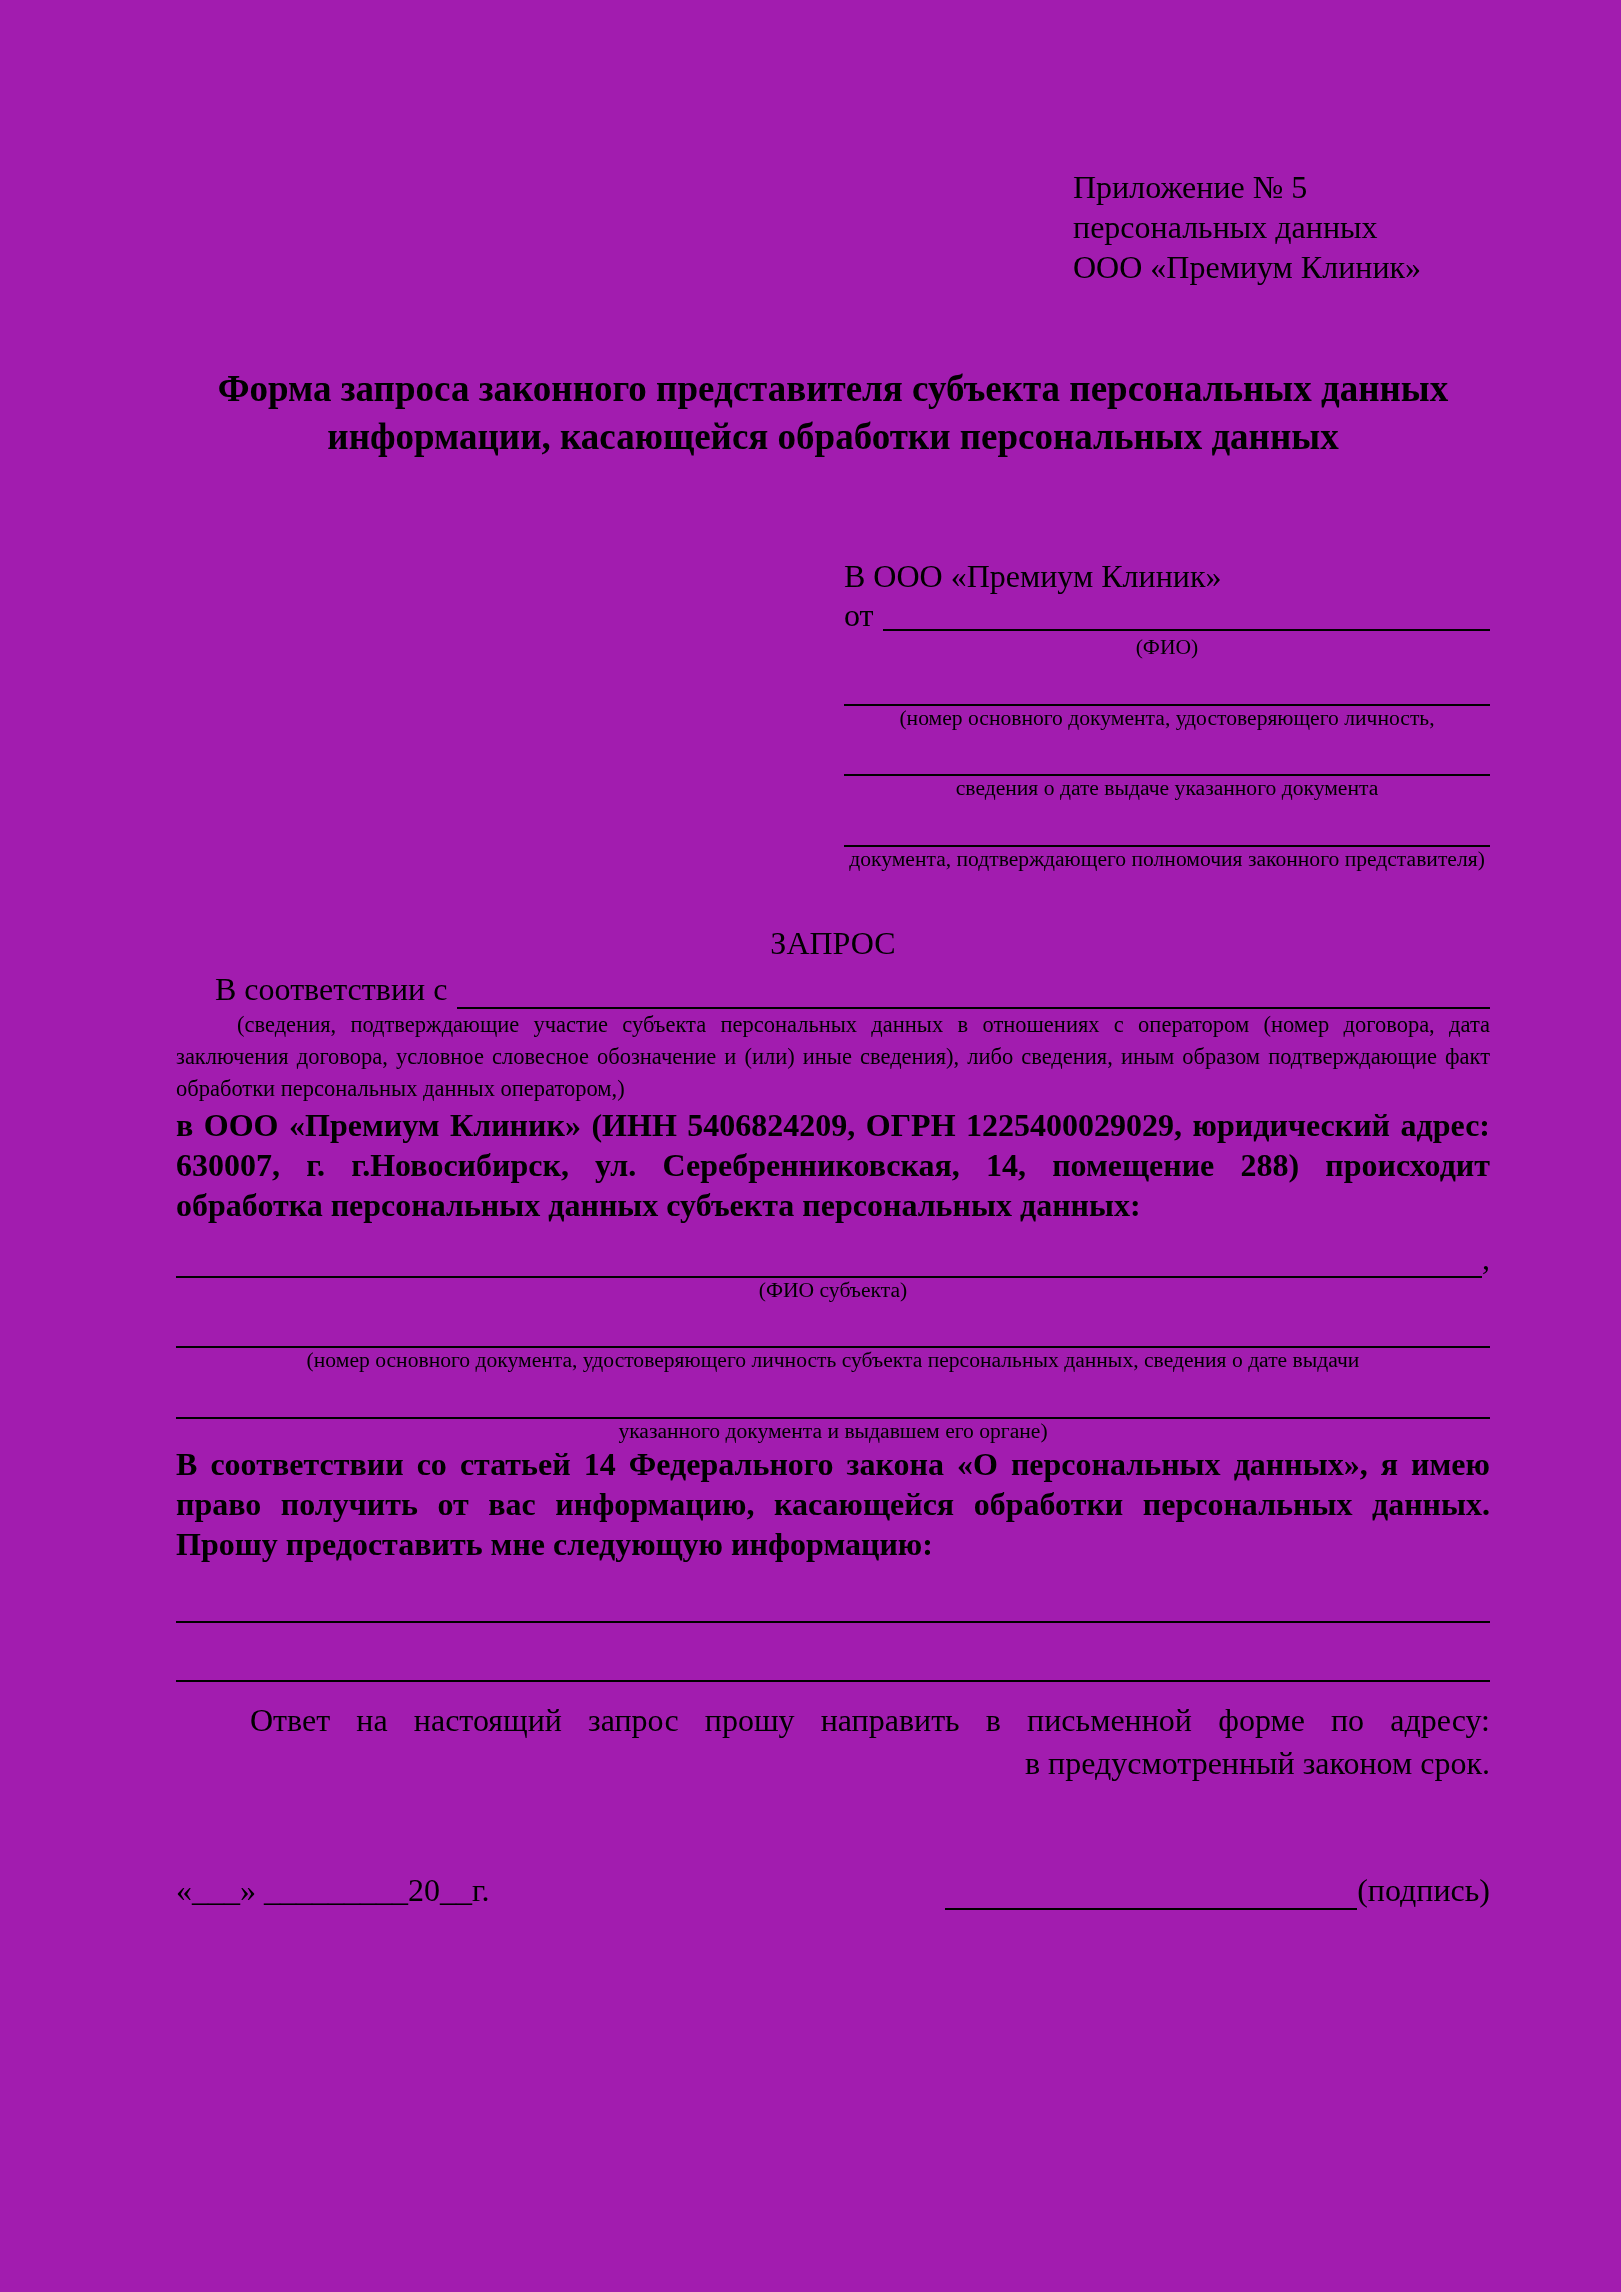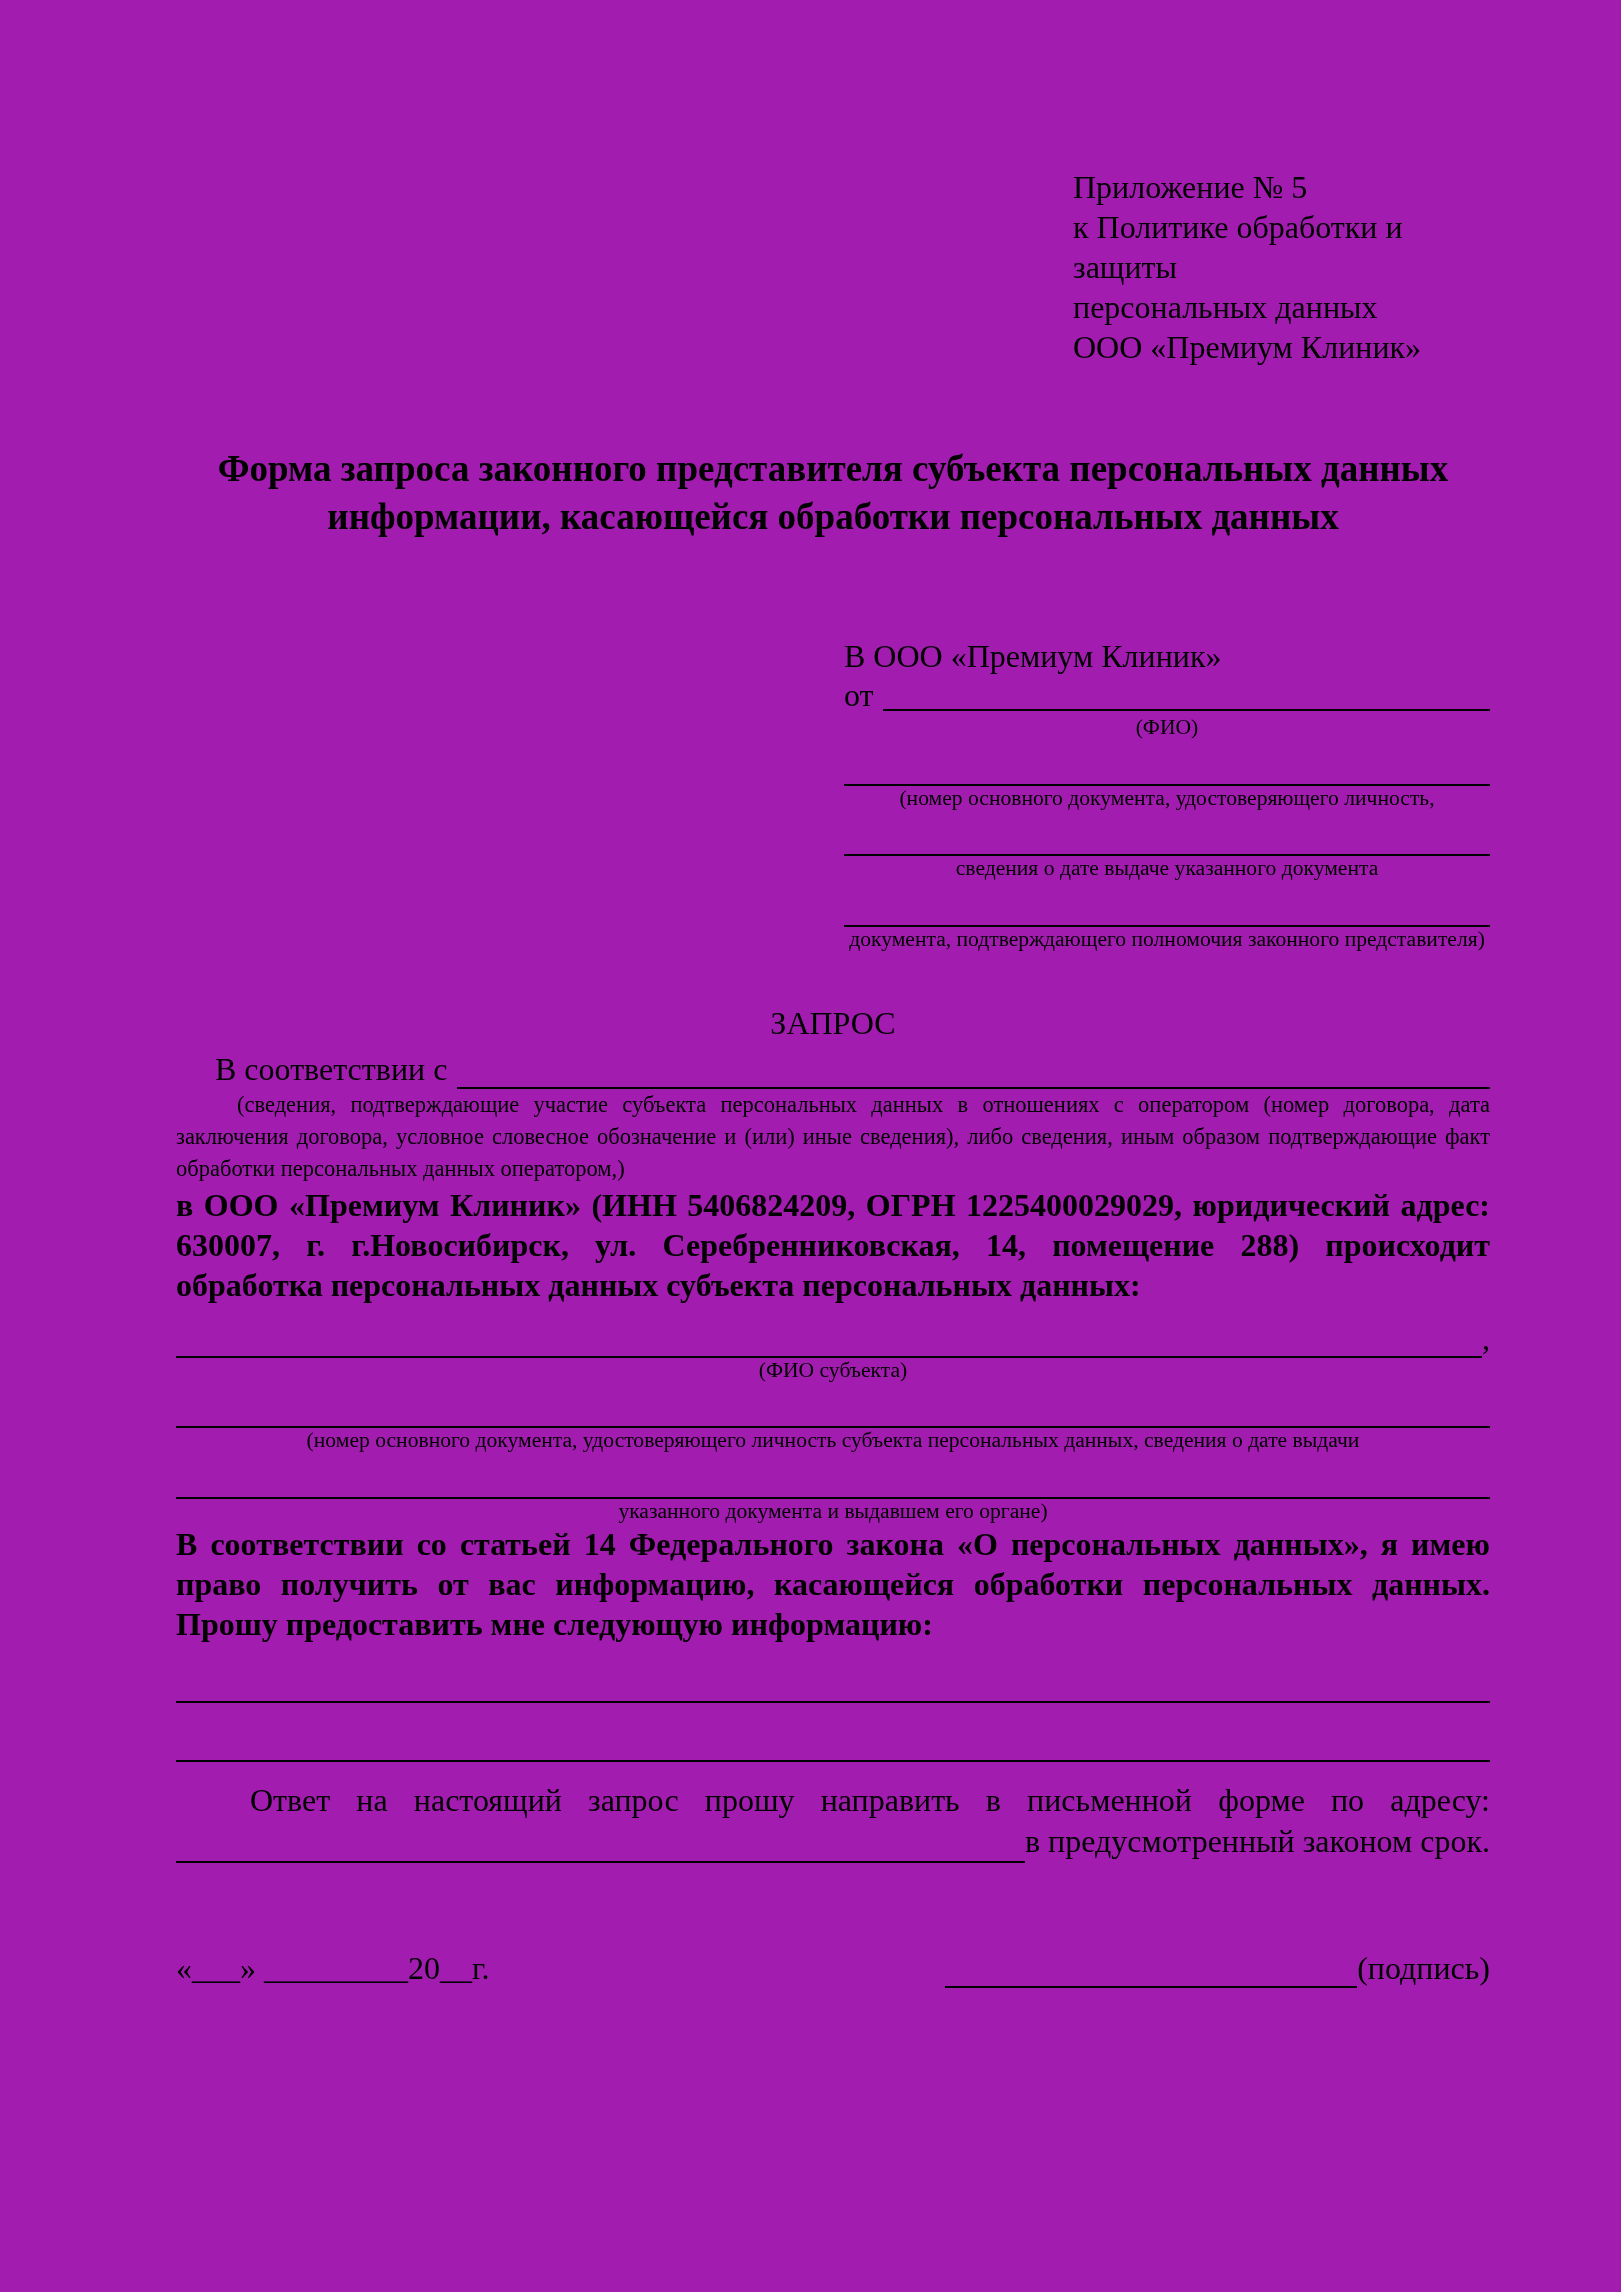--- a/index.html
+++ b/index.html
@@ -101,20 +101,21 @@
     line-height: 40px;
     text-align: justify;
     text-align-last: justify;
     text-indent: 74px;
   }
   .answer2 {
     display: flex;
     align-items: flex-end;
     font-size: 32px;
     line-height: 43px;
+    flex-direction: column;
   }
   .answer2 .fill {
     flex: 1;
     border-bottom: 2.9px solid #000;
     height: 35px;
   }
   .answer2 .suffix { white-space: nowrap; }
   .bottomrow {
     margin-top: 86px;
     display: flex;
@@ -131,21 +132,20 @@
     border-bottom: 2.9px solid #000;
   }
 </style>
 </head>
 <body>
 
 <div class="page">
 
   <div class="appendix">
     <div>Приложение № 5</div>
-    <div>к Политике обработки и защиты</div>
     <div>персональных данных</div>
     <div>ООО «Премиум Клиник»</div>
   </div>
 
   <div class="doc-title">Форма запроса законного представителя субъекта персональных данных информации, касающейся обработки персональных данных</div>
 
   <div class="addr">
     <div>В ООО «Премиум Клиник»</div>
     <div class="from-row">
       <span>от</span>

